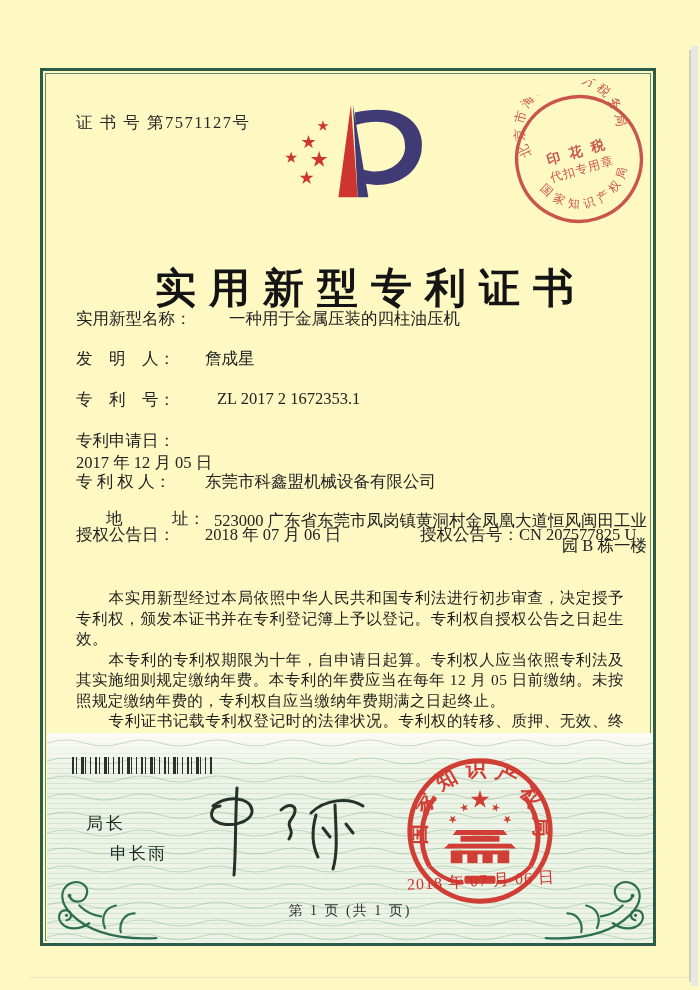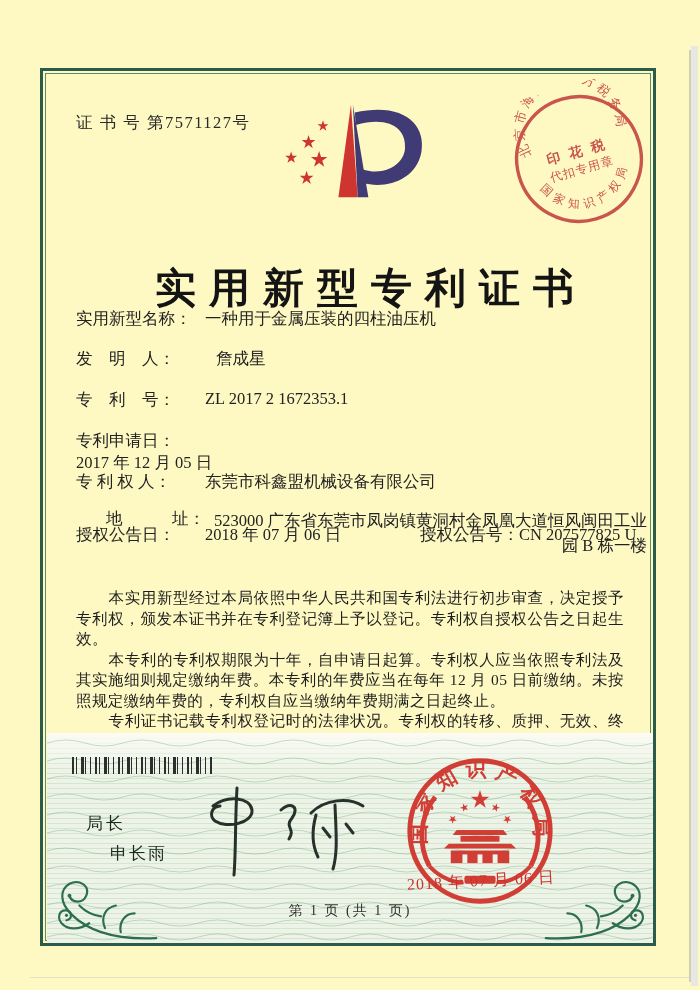--- a/index.html
+++ b/index.html
@@ -22,23 +22,23 @@
 
   
   .logo { position:absolute; left:268px; top:96px; width:164px; height:112px; }
 
   .title { position:absolute; left:12px; right:0; top:213px; text-align:center; font-size:41px; font-weight:bold; color:#141414; letter-spacing:13px; padding-left:30px;margin-top:48px; }
 
   
   .row { position:absolute; left:76px; font-size:16.5px; color:#222; display:flex; align-items:flex-start; }
   .row .lbl { display:inline-block; min-width:129px; white-space:pre; }
   .row .val { white-space:pre-wrap; }
-  .row-name   { top:308px; }
-  .row-inv    { top:348px;gap:11px; }
-  .row-patno  { top:389px; }
+  .row-name   { top:308px;gap:24px; }
+  .row-inv    { top:348px; }
+  .row-patno  { top:389px;gap:12px; }
   .row-appdate{ top:430px;flex-direction:column; }
   .row-holder { top:471px; }
   .row-addr   { top:508px;text-align:right; }
   .row-addr .val { width:442px; line-height:25px; }
   .row-grant  { top:524px; width:560px; }
   .row-grant .pair2 { position:absolute; left:344px; top:0; white-space:nowrap; }
 
   
   .body-text { position:absolute; left:76px; top:588px; width:548px; color:#1e1e1e; }
   .body-text p { font-size:15.5px; line-height:20.5px; text-indent:2.1em; text-align:justify; letter-spacing:.4px; }

